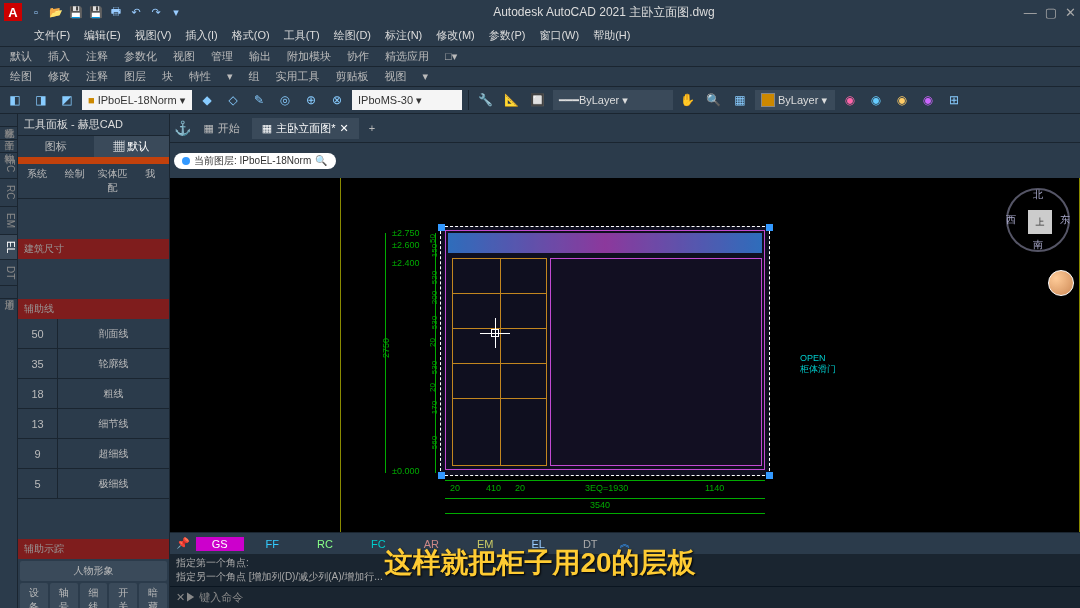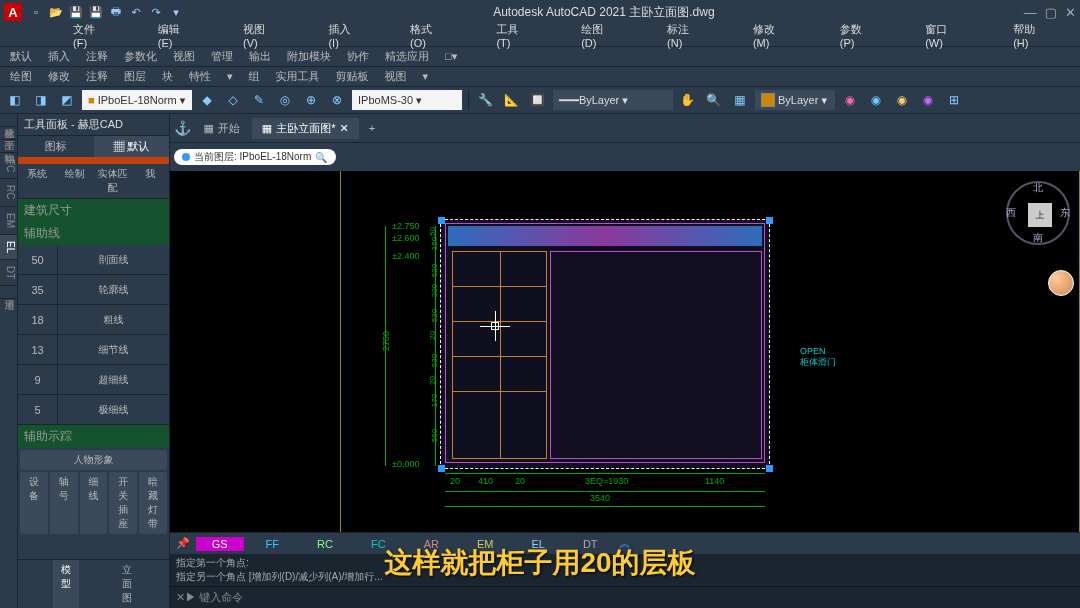--- a/index.html
+++ b/index.html
@@ -8,21 +8,21 @@
 
 .titlebar { height: 24px; background: #2b3b4b; display: flex; align-items: center; padding: 0 4px; }
 .titlebar .logo { width: 18px; height: 18px; background: #c00; color: #fff; font-weight: bold; display: flex; align-items: center; justify-content: center; font-size: 13px; }
 .titlebar .qat { display: flex; gap: 4px; margin-left: 6px; }
 .titlebar .qat span { width: 16px; height: 16px; display: flex; align-items: center; justify-content: center; color: #9cf; font-size: 11px; }
 .titlebar .title { flex: 1; text-align: center; color: #ddd; font-size: 12px; }
 .titlebar .wincontrols { display: flex; gap: 8px; color: #aaa; font-size: 13px; }
 
 
 .menubar { height: 22px; background: #2b3b4b; display: flex; align-items: center; padding: 0 28px; gap: 2px; }
-.menubar span { padding: 2px 6px; color: #ddd; cursor: pointer; font-size: 11px; margin-left: 39px; }
+.menubar span { padding: 2px 6px; color: #ddd; cursor: pointer; font-size: 11px; }
 
 
 .toolbar1 { height: 20px; background: #2b3b4b; display: flex; align-items: center; padding: 0 4px; gap: 4px; border-top: 1px solid #1a2530; }
 .toolbar1 span { padding: 1px 6px; color: #bbb; font-size: 11px; }
 
 
 .toolbar2 { height: 28px; background: #2b3b4b; display: flex; align-items: center; padding: 0 4px; gap: 4px; border-top: 1px solid #1a2530; border-bottom: 1px solid #1a2530; }
 .toolbar2 .iconbtn { width: 22px; height: 22px; display: flex; align-items: center; justify-content: center; color: #8cf; font-size: 12px; }
 .toolbar2 .dropdown { background: #f5f5f5; color: #333; height: 20px; padding: 0 6px; display: flex; align-items: center; font-size: 11px; min-width: 110px; }
 .toolbar2 .dropdown2 { background: #3a4a5a; color: #ddd; height: 20px; padding: 0 6px; display: flex; align-items: center; font-size: 11px; min-width: 80px; }
@@ -33,21 +33,21 @@
 .main { display: flex; height: 494px; }
 
 
 .leftpanel { width: 152px; background: #2b3b4b; display: flex; flex-direction: column; border-right: 1px solid #1a2530; }
 .lp-title { padding: 3px 6px; font-size: 11px; color: #ddd; border-bottom: 1px solid #1a2530; }
 .lp-tabs { display: flex; border-bottom: 7px solid #c2410c; }
 .lp-tabs .tab { flex: 1; text-align: center; padding: 3px; font-size: 11px; color: #bbb; }
 .lp-tabs .tab.active { background: #3a4a5a; color: #fff; }
 .lp-row2 { display: flex; border-bottom: 1px solid #1a2530; }
 .lp-row2 span { flex: 1; text-align: center; padding: 3px; font-size: 10px; color: #bbb; }
-.lp-section { padding: 3px 6px; font-size: 12px; color: #999; background: #14532d; }
+.lp-section { padding: 3px 6px; font-size: 10px; color: #999; background: #7f1d1d; margin-top: 40px; }
 .lp-items { display: flex; flex-direction: column; }
 .lp-item { display: flex; border-bottom: 1px solid #1a2530; height: 30px; }
 .lp-item .num { width: 40px; display: flex; align-items: center; justify-content: center; border-right: 1px solid #1a2530; color: #bbb; }
 .lp-item .lbl { flex: 1; display: flex; align-items: center; justify-content: center; color: #bbb; font-size: 10px; }
 .lp-grid { display: flex; flex-wrap: wrap; padding: 2px; gap: 2px; }
 .lp-grid .gbtn { background: #3a4a5a; color: #bbb; padding: 3px 6px; font-size: 10px; border-radius: 2px; text-align: center; }
 .lp-bottomtabs { display: flex; margin-top: auto; border-top: 1px solid #1a2530; }
 .lp-bottomtabs span { padding: 3px 8px; font-size: 10px; color: #bbb; margin-left: 35px; }
 .lp-bottomtabs span.active { background: #3a4a5a; color: #fff; }
 
@@ -55,21 +55,21 @@
 .sidetabs { width: 18px; background: #2b3b4b; display: flex; flex-direction: column; border-right: 1px solid #1a2530; }
 .sidetabs span { writing-mode: vertical-rl; padding: 6px 1px; font-size: 10px; color: #888; text-align: center; border-bottom: 1px solid #1a2530; }
 .sidetabs span.active { color: #fff; background: #3a4a5a; }
 
 
 .canvaswrap { flex: 1; display: flex; flex-direction: column; background: #000; position: relative; }
 .filetabs { height: 28px; background: #2b3b4b; display: flex; align-items: center; padding: 0 4px; gap: 2px; }
 .filetabs .ftab { padding: 3px 10px; font-size: 11px; color: #bbb; display: flex; align-items: center; gap: 4px; }
 .filetabs .ftab.active { background: #3a4a5a; color: #fff; }
 .filetabs .plus { padding: 3px 8px; color: #bbb; }
-.layerbar { height: 29px; background: #2b3b4b; display: flex; align-items: center; padding: 0 4px; gap: 4px; border-top: 1px solid #1a2530; }
+.layerbar { height: 36px; background: #2b3b4b; display: flex; align-items: center; padding: 0 4px; gap: 4px; border-top: 1px solid #1a2530; }
 .layerbar .pill { background: #fff; color: #333; border-radius: 10px; padding: 1px 8px; font-size: 10px; display: flex; align-items: center; gap: 4px; }
 .layerbar .pill .dot { width: 8px; height: 8px; background: #39f; border-radius: 50%; }
 
 .canvas { flex: 1; position: relative; background: #000; overflow: hidden; }
 
 
 .frame { position: absolute; border: 1px solid #8a8a00; }
 .greenline { position: absolute; background: #0a0; }
 .dimtext { position: absolute; color: #0a0; font-size: 9px; }
 .dimtext.cyan { color: #0cc; }
@@ -324,21 +324,21 @@
       <div class="dimtext" style="left:258px; top:95px; transform:rotate(-90deg); font-size:8px">520</div>
       <div class="dimtext" style="left:258px; top:115px; transform:rotate(-90deg); font-size:8px">200</div>
       <div class="dimtext" style="left:258px; top:140px; transform:rotate(-90deg); font-size:8px">530</div>
       <div class="dimtext" style="left:258px; top:160px; transform:rotate(-90deg); font-size:8px">20</div>
       <div class="dimtext" style="left:258px; top:185px; transform:rotate(-90deg); font-size:8px">530</div>
       <div class="dimtext" style="left:258px; top:205px; transform:rotate(-90deg); font-size:8px">20</div>
       <div class="dimtext" style="left:258px; top:225px; transform:rotate(-90deg); font-size:8px">170</div>
       <div class="dimtext" style="left:258px; top:260px; transform:rotate(-90deg); font-size:8px">560</div>
 
       <div class="dimtext" style="left:280px; top:305px;">20</div>
-      <div class="dimtext" style="left:308px; top:305px;">410</div>
+      <div class="dimtext" style="left:316px; top:305px;">410</div>
       <div class="dimtext" style="left:345px; top:305px;">20</div>
       <div class="dimtext" style="left:415px; top:305px;">3EQ=1930</div>
       <div class="dimtext" style="left:535px; top:305px;">1140</div>
       <div class="dimtext" style="left:420px; top:322px;">3540</div>
 
       <div class="greenline" style="left:275px; top:302px; width:320px; height:1px;"></div>
       <div class="greenline" style="left:275px; top:320px; width:320px; height:1px;"></div>
       <div class="greenline" style="left:275px; top:335px; width:320px; height:1px;"></div>
       <div class="greenline" style="left:215px; top:55px; width:1px; height:240px;"></div>
       <div class="greenline" style="left:265px; top:55px; width:1px; height:240px;"></div>

